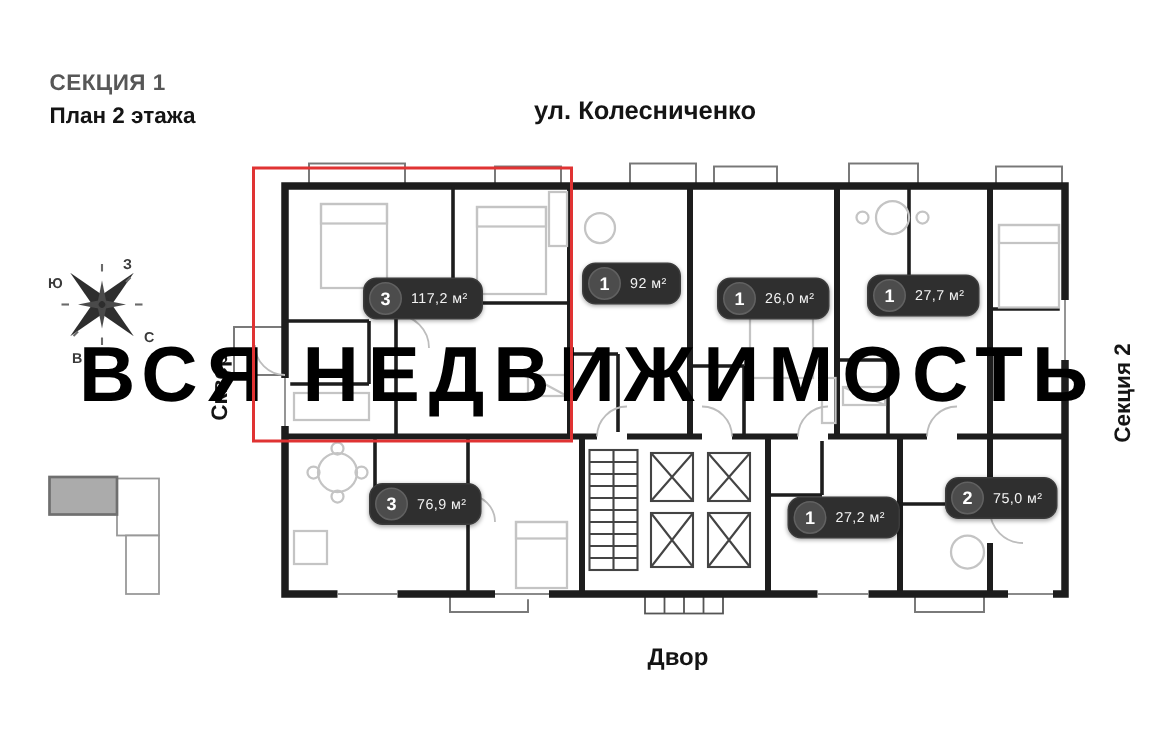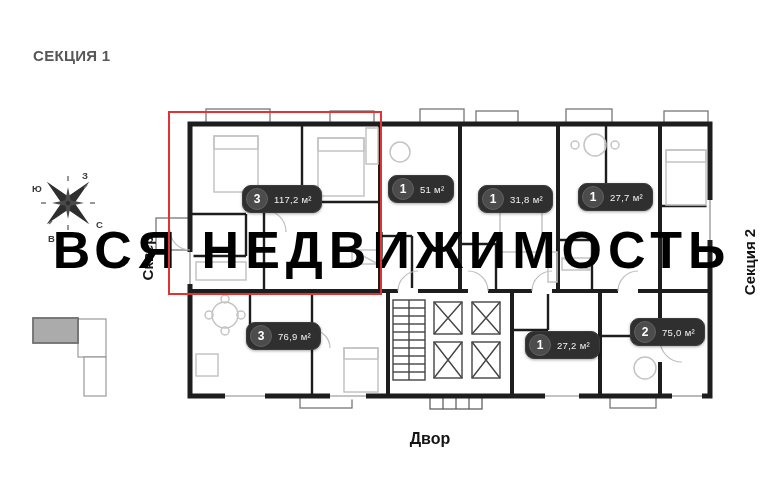--- a/index.html
+++ b/index.html
@@ -6,21 +6,21 @@
   body{width:784px;height:500px;overflow:hidden;font-family:"Liberation Sans","DejaVu Sans",sans-serif;}
   #canvas{position:relative;width:784px;height:376px;background:#fff;}
 
   
   .hdr{position:absolute;left:33px;top:47px;z-index:2;}
   .hdr .sec{font-size:15px;font-weight:bold;color:#575757;letter-spacing:.3px;}
   .hdr .plan{font-size:15px;font-weight:bold;color:#141414;margin-top:5px;}
 
   
   .street{position:absolute;left:430px;top:64px;transform:translateX(-50%);font-size:17px;font-weight:bold;color:#141414;z-index:2;white-space:nowrap;}
-  .yard{position:absolute;left:430px;top:430px;transform:translateX(-50%);font-size:16px;font-weight:bold;color:#141414;z-index:2;}
+  .yard{position:absolute;left:452px;top:430px;transform:translateX(-50%);font-size:16px;font-weight:bold;color:#141414;z-index:2;}
   .vlabel{position:absolute;font-size:15px;font-weight:bold;color:#141414;white-space:nowrap;z-index:2;}
   .park{left:147px;top:258px;transform:translate(-50%,-50%) rotate(-90deg);}
   .section2{left:749px;top:262px;transform:translate(-50%,-50%) rotate(-90deg);}
 
   
   .watermark{position:absolute;left:0;top:224px;width:784px;text-align:center;line-height:1;
     font-size:52px;font-weight:bold;color:#000000;letter-spacing:6px;white-space:nowrap;
     mix-blend-mode:multiply;z-index:5;pointer-events:none;}
 
   
@@ -37,22 +37,24 @@
     display:flex;align-items:center;justify-content:center;font-size:12px;font-weight:bold;color:#fff;flex:0 0 auto;}
   .badge-area{font-size:9.5px;color:#f2f2f2;letter-spacing:.3px;white-space:nowrap;}
 </style>
 </head>
 <body>
 
 <div id="canvas">
 
   <div class="hdr">
     <div class="sec">СЕКЦИЯ 1</div>
-  </div>
-
+    <div class="plan">План 2 этажа</div>
+  </div>
+
+  <div class="street">ул. Колесниченко</div>
   <div class="yard">Двор</div>
   <div class="vlabel park">Сквер</div>
   <div class="vlabel section2">Секция 2</div>
 
   <svg class="plansvg" width="784" height="500" viewBox="0 0 784 500">
 
     <g>
       <g transform="translate(68,203) rotate(45)" fill="#2e2e2e" stroke="none">
         <polygon points="0,-30 5.5,0 0,6 -5.5,0"></polygon>
         <polygon points="0,30 5.5,0 0,-6 -5.5,0"></polygon>
@@ -244,25 +246,25 @@
   <div class="watermark">ВСЯ НЕДВИЖИМОСТЬ</div>
 
   <div class="hl"></div>
 
   <div class="badge" style="left:242px;top:185px;">
     <span class="badge-num">3</span>
     <span class="badge-area">117,2 м²</span>
   </div>
   <div class="badge" style="left:388px;top:175px;">
     <span class="badge-num">1</span>
-    <span class="badge-area">51 м²</span>
+    <span class="badge-area">92 м²</span>
   </div>
   <div class="badge" style="left:478px;top:185px;">
     <span class="badge-num">1</span>
-    <span class="badge-area">31,8 м²</span>
+    <span class="badge-area">26,0 м²</span>
   </div>
   <div class="badge" style="left:578px;top:183px;">
     <span class="badge-num">1</span>
     <span class="badge-area">27,7 м²</span>
   </div>
   <div class="badge" style="left:246px;top:322px;">
     <span class="badge-num">3</span>
     <span class="badge-area">76,9 м²</span>
   </div>
   <div class="badge" style="left:525px;top:331px;">

